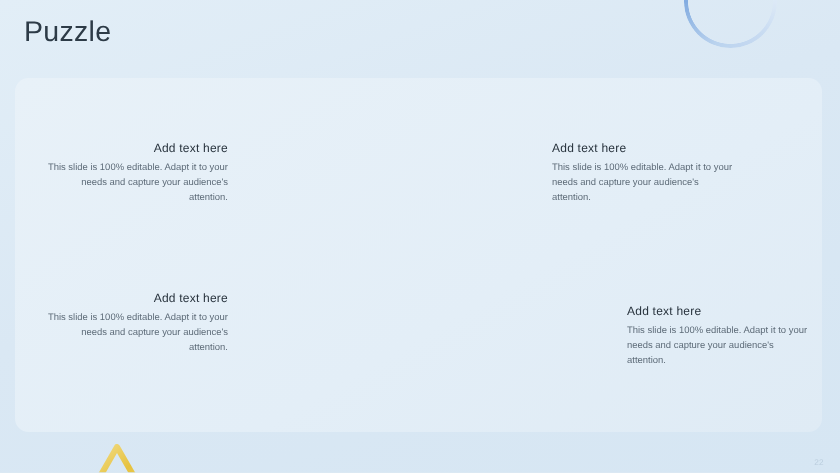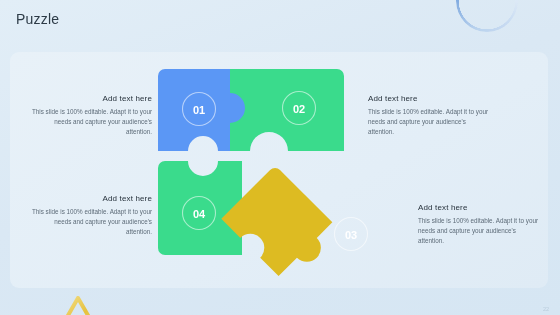--- a/index.html
+++ b/index.html
@@ -48,21 +48,21 @@
     border-bottom: 44px solid transparent;
     filter: drop-shadow(0 0 0 rgba(0,0,0,0));
   }
   .deco-triangle svg { position: absolute; left: -26px; top: 0; }
 
   
   #title {
     position: absolute;
     left: 16px;
     top: 11px;
-    font-size: 14px;
+    font-size: 19px;
     color: #2d3b47;
     letter-spacing: .2px;
   }
 
   
   #card {
     position: absolute;
     left: 10px;
     top: 52px;
     width: 538px;
@@ -159,88 +159,15 @@
   <div class="txt right-align" id="txt3">
     <div class="head">Add text here</div>
     <div class="body">This slide is 100% editable. Adapt it to your needs and capture your audience's attention.</div>
   </div>
 
   <div class="txt left-align" id="txt4">
     <div class="head">Add  text here</div>
     <div class="body">This slide is 100% editable. Adapt it to your needs and capture your audience's attention.</div>
   </div>
 
-  <div id="puzzle">
-    <svg width="248" height="222" viewBox="0 0 248 222">
-
-      <g>
-        <path d="
-          M 7 3
-          h 77
-          v 24
-          a 15 15 0 1 1 0 30
-          v 28
-          h -24
-          a 15 15 0 1 0 -30 0
-          h -30
-          v -75
-          a 7 7 0 0 1 7 -7
-          Z" fill="#5b97f5"></path>
-        <circle class="badge-ring" cx="41" cy="43" r="16.5"></circle>
-        <text class="badge-text" x="41" y="43.5">01</text>
-      </g>
-
-      <g>
-        <path d="
-          M 95 3
-          h 84
-          a 7 7 0 0 1 7 7
-          v 75
-          h -56
-          a 19 19 0 0 0 -38 0
-          h -20
-          v -28
-          a 15 15 0 1 0 0 -30
-          v -24
-          Z" fill="#3adb8c"></path>
-        <circle class="badge-ring" cx="141" cy="42" r="16.5"></circle>
-        <text class="badge-text" x="141" y="42.5">02</text>
-      </g>
-
-      <g>
-        <path d="
-          M 7 95
-          h 23
-          a 15 15 0 1 0 30 0
-          h 24
-          v 41
-          a 15 15 0 1 1 0 30
-          v 23
-          h -77
-          a 7 7 0 0 1 -7 -7
-          v -80
-          a 7 7 0 0 1 7 -7
-          Z" fill="#3adb8c"></path>
-        <circle class="badge-ring" cx="41" cy="147" r="16.5"></circle>
-        <text class="badge-text" x="41" y="147.5">04</text>
-      </g>
-
-      <g transform="translate(122,104) rotate(45)">
-        <path d="
-          M 7 0
-          h 67
-          v 22
-          a 14 14 0 1 1 0 28
-          v 26
-          h -26
-          a 14 14 0 1 0 -28 0
-          h -27
-          v -69
-          a 7 7 0 0 1 7 -7
-          Z" fill="#ddbb22"></path>
-      </g>
-      <circle class="badge-ring" cx="193" cy="168" r="16.5" stroke-opacity=".45"></circle>
-      <text class="badge-text" x="193" y="168.5">03</text>
-    </svg>
-  </div>
 
   <div id="pagenum">22</div>
 </div>
 
 </body></html>

